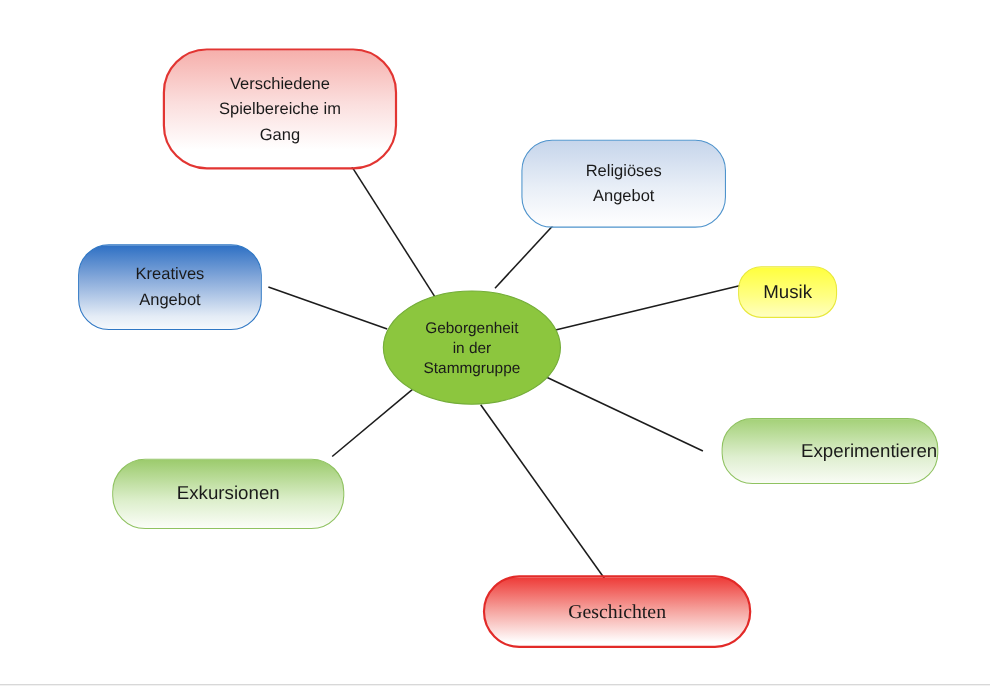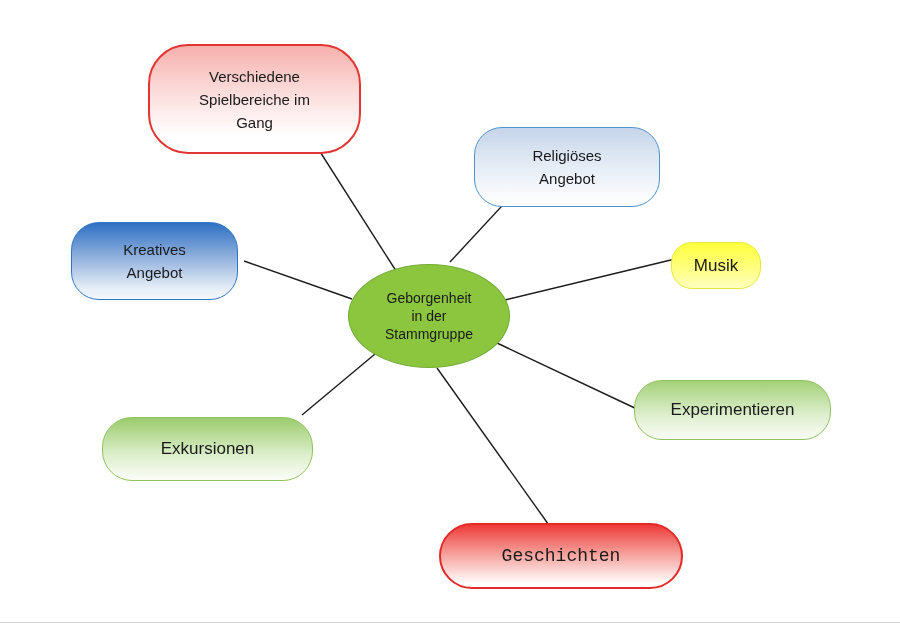--- a/index.html
+++ b/index.html
@@ -43,31 +43,31 @@
   }
   
   .n-musik{
     left:671px;top:242px;width:90px;height:47px;border-radius:21px;
     border:1.5px solid #e8e83a;
     background:linear-gradient(180deg,#ffff3d 0%,#ffff85 60%,#ffffc0 100%);
     font-size:17px;line-height:22px;
   }
   
   .n-experimentieren{
-    left:634px;top:380px;width:197px;height:60px;border-radius:28px;
+    left:656px;top:380px;width:197px;height:60px;border-radius:28px;
     border:1.5px solid #8fc260;
     background:linear-gradient(180deg,#a4d178 0%,#dfefd0 60%,#f9fcf5 100%);
-    font-size:17px;line-height:22px;
+    font-size:17px;line-height:22px;justify-content:flex-end;
   }
   
   .n-geschichten{
     left:439px;top:523px;width:244px;height:66px;border-radius:33px;
     border:2px solid #e22a28;
     background:linear-gradient(180deg,#ee3b38 0%,#f59d98 45%,#ffffff 95%);
-    font-family:Liberation Mono, monospace;font-size:18px;line-height:23px;
+    font-family:Liberation Serif, serif;font-size:18px;line-height:23px;
   }
   
   .n-exkursionen{
     left:102px;top:417px;width:211px;height:64px;border-radius:30px;
     border:1.5px solid #8fc260;
     background:linear-gradient(180deg,#9ccb6d 0%,#ddefcc 60%,#fbfdf8 100%);
     font-size:17px;line-height:22px;
   }
   .bottom-divider{
     position:absolute;left:0;top:622px;width:900px;height:1px;background:#cfcfcf;

